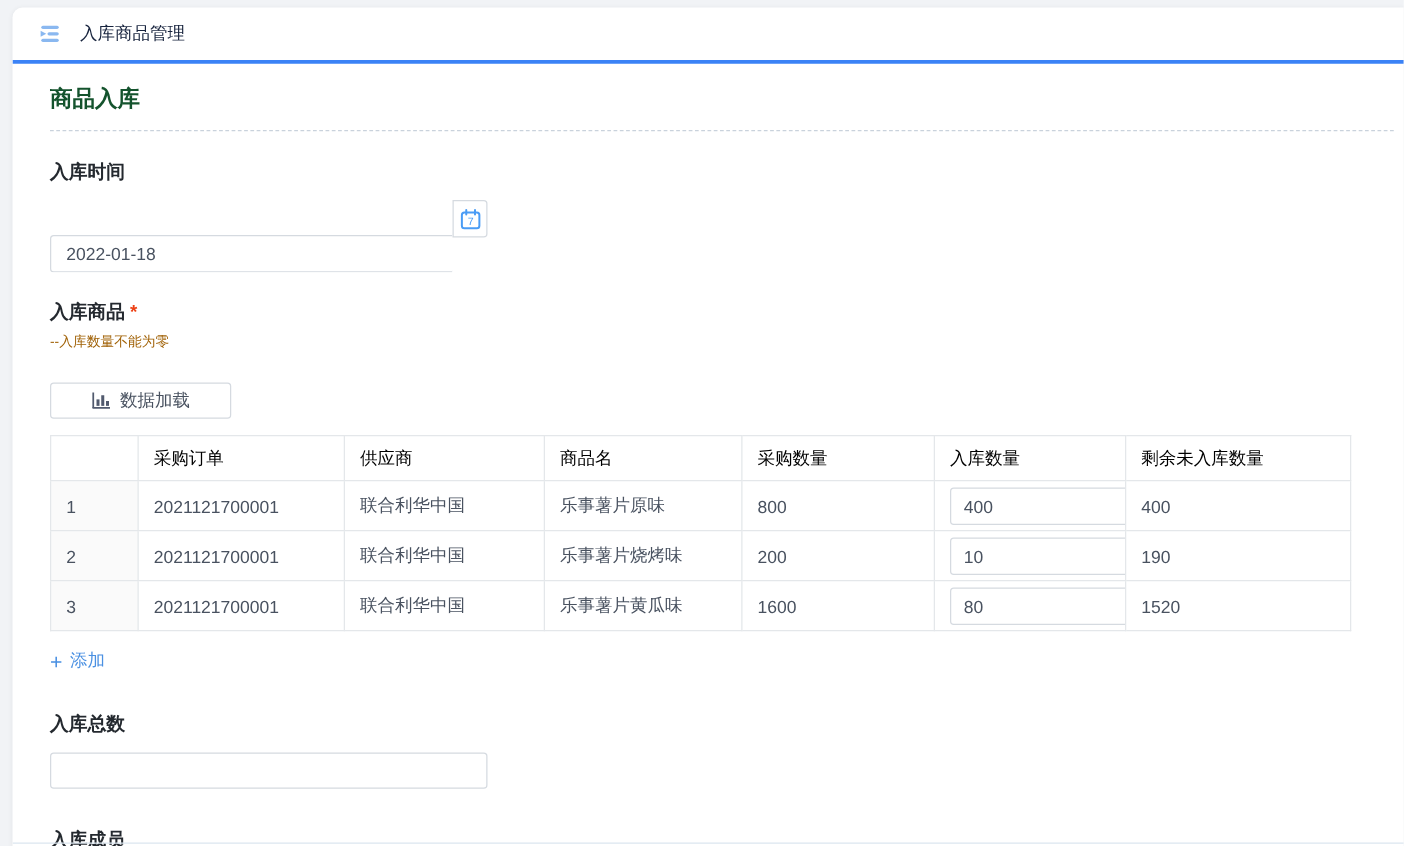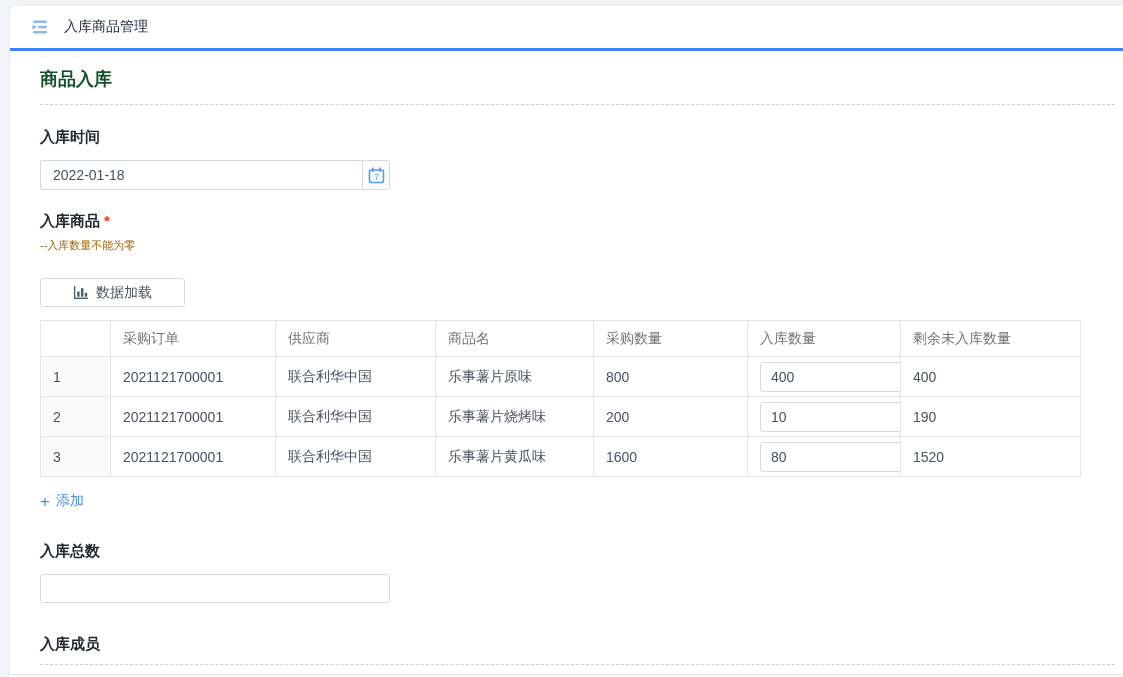--- a/index.html
+++ b/index.html
@@ -57,20 +57,21 @@
     flex: 1;
     height: 30px;
     border: 1px solid #d5dae0;
     border-right: none;
     border-radius: 3px 0 0 3px;
     padding: 0 12px;
     font-size: 14px;
     color: #495260;
     font-family: "Liberation Sans", "DejaVu Sans", sans-serif;
     outline: none;
+    margin-top: 28px;
   }
   .date-addon {
     width: 28px;
     height: 30px;
     border: 1px solid #d5dae0;
     border-radius: 0 3px 3px 0;
     background: #fff;
     display: flex; align-items: center; justify-content: center;
     cursor: pointer;
   }
@@ -107,21 +108,21 @@
     width: 1040px;
   }
   table.goods th, table.goods td {
     border: 1px solid #e4e7ea;
     padding: 0 12px;
     text-align: left;
     font-weight: normal;
     overflow: hidden;
     white-space: nowrap;
   }
-  table.goods th { height: 36px; color: #737373; font-size: 14px; }
+  table.goods th { height: 36px; color: #000000; font-size: 14px; }
   table.goods td { height: 40px; color: #495260; font-size: 14px; }
   td.idx-cell { background: #fafafa; text-align: center; color: #6b7483; }
   .col-idx { width: 70px; }
   .col-order { width: 165px; }
   .col-supplier { width: 160px; }
   .col-product { width: 158px; }
   .col-pqty { width: 154px; }
   .col-iqty { width: 153px; }
   .col-rqty { width: 180px; }
   td.input-cell { padding: 0 4px 0 8px; }

